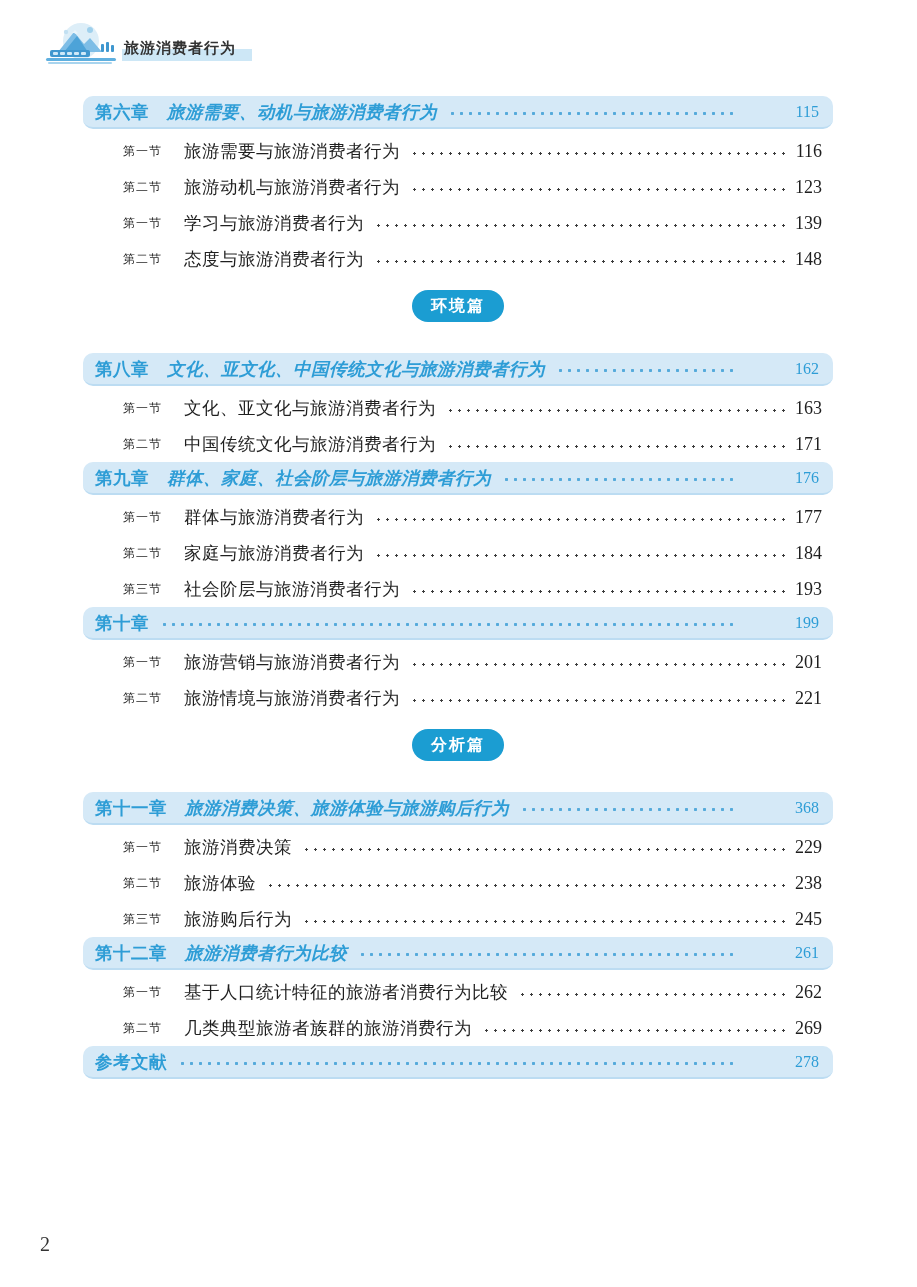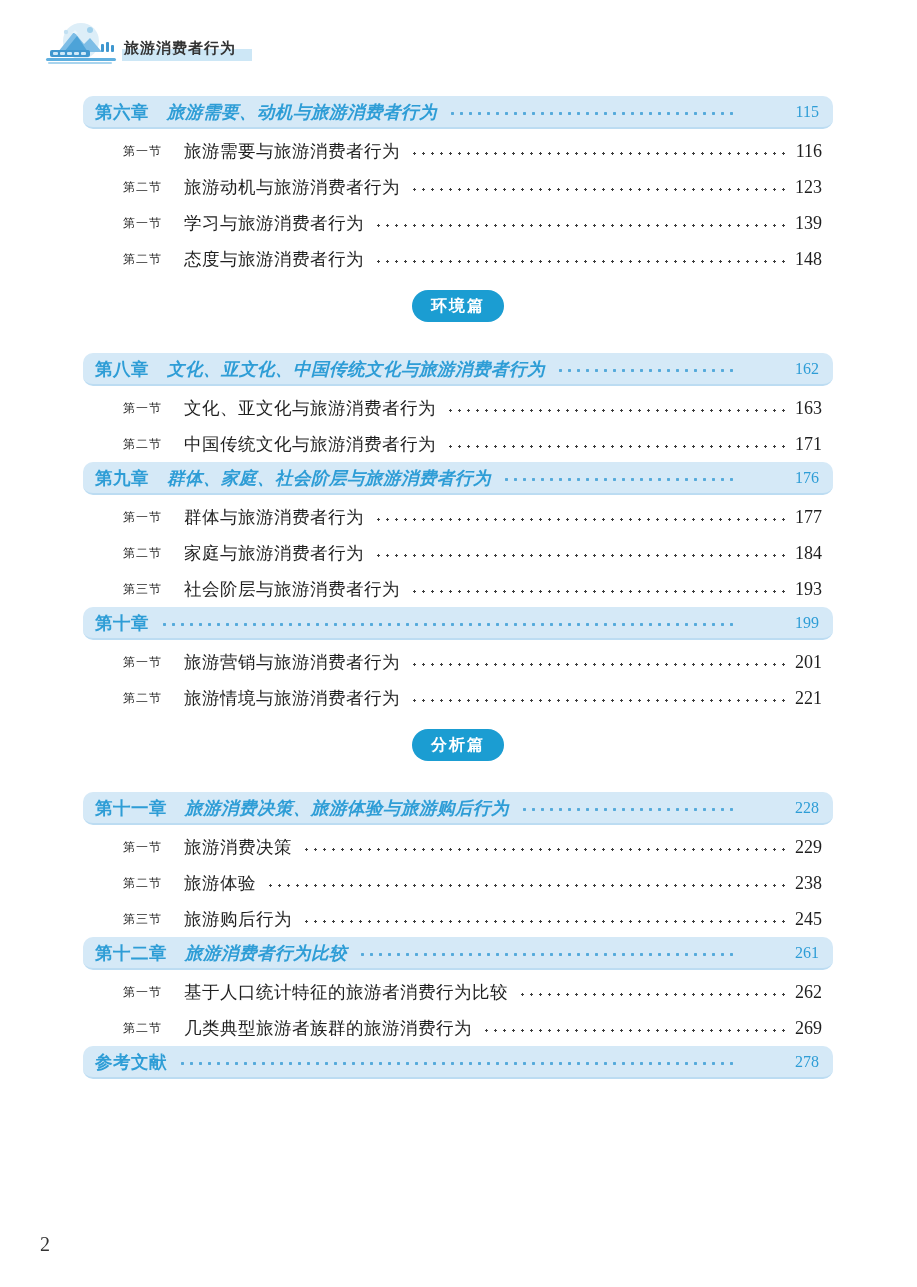--- a/index.html
+++ b/index.html
@@ -220,21 +220,21 @@
         <div class="leader"></div>
         <div class="section-page">221</div>
       </div>
     </div>
     <div class="part-badge-wrap"><div class="part-badge">分析篇</div></div>
     <div class="chapter-block">
       <div class="chapter-bar">
         <div class="chapter-label">第十一章</div>
         <div class="chapter-title">旅游消费决策、旅游体验与旅游购后行为</div>
         <div class="leader"></div>
-        <div class="chapter-page">228</div>
+        <div class="chapter-page">368</div>
       </div>
       <div class="section-row">
         <div class="section-label">第一节</div>
         <div class="section-title">旅游消费决策</div>
         <div class="leader"></div>
         <div class="section-page">229</div>
       </div>
       <div class="section-row">
         <div class="section-label">第二节</div>
         <div class="section-title">旅游体验</div>

